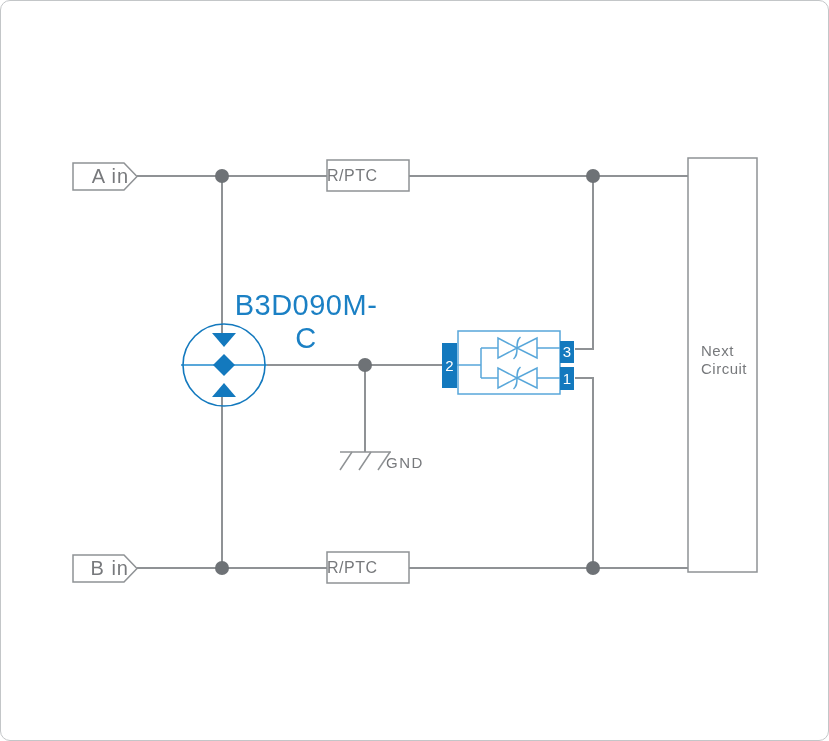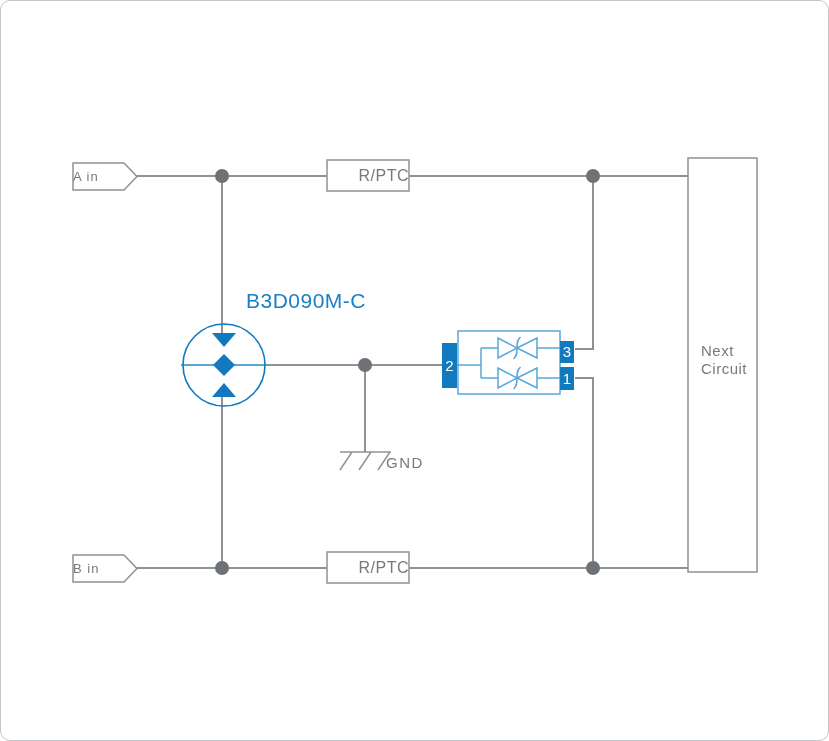--- a/index.html
+++ b/index.html
@@ -13,33 +13,33 @@
   .frame{
     position:absolute;inset:0;
     border:1px solid #c3c6c8;
     border-radius:10px;
     pointer-events:none;
   }
   svg.circuit{position:absolute;left:0;top:0;}
   .lbl{position:absolute;color:#77797c;}
   .tag-label{
     width:56px;height:39px;line-height:27px;
-    text-align:left;font-size:13px;letter-spacing:1px;
+    text-align:right;font-size:20px;letter-spacing:1px;
   }
   .tag-label.a{left:73px;top:163px;}
   .tag-label.b{left:73px;top:555px;}
   .rptc-label{
     width:82px;height:31px;line-height:31px;
-    text-align:right;font-size:16px;letter-spacing:0.5px;
+    text-align:left;font-size:16px;letter-spacing:0.5px;
   }
   .rptc-label.top{left:327px;top:160px;}
   .rptc-label.bottom{left:327px;top:552px;}
   .part-label{
     position:absolute;
-    font-size:21px;color:#1b80c4;
+    font-size:29px;color:#1b80c4;
     text-align:center;letter-spacing:0.5px;
   }
   .part-label.gdt{left:226px;top:289px;width:160px;}
   .part-label.tvs{left:403px;top:289px;width:184px;}
   .pin-label{
     position:absolute;color:#ffffff;
     font-size:15px;text-align:center;
   }
   .pin-label.p2{left:442px;top:343px;width:15px;height:45px;line-height:45px;}
   .pin-label.p3{left:560px;top:341px;width:14px;height:22px;line-height:22px;}

